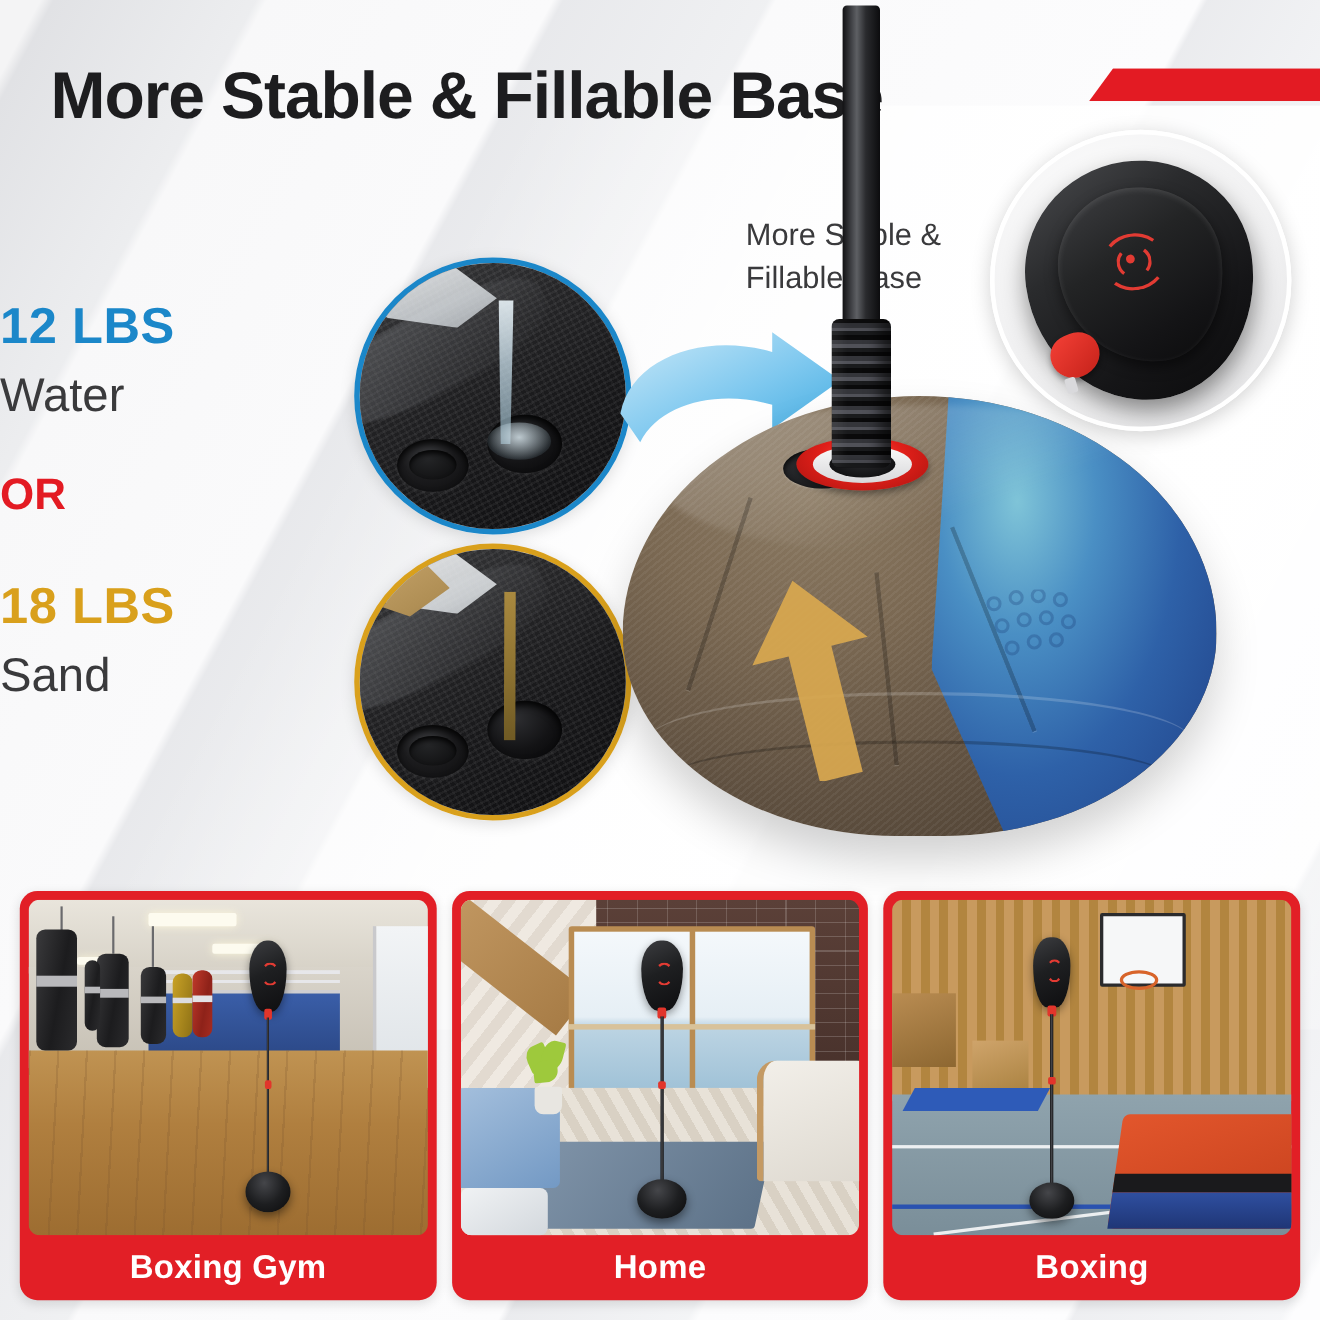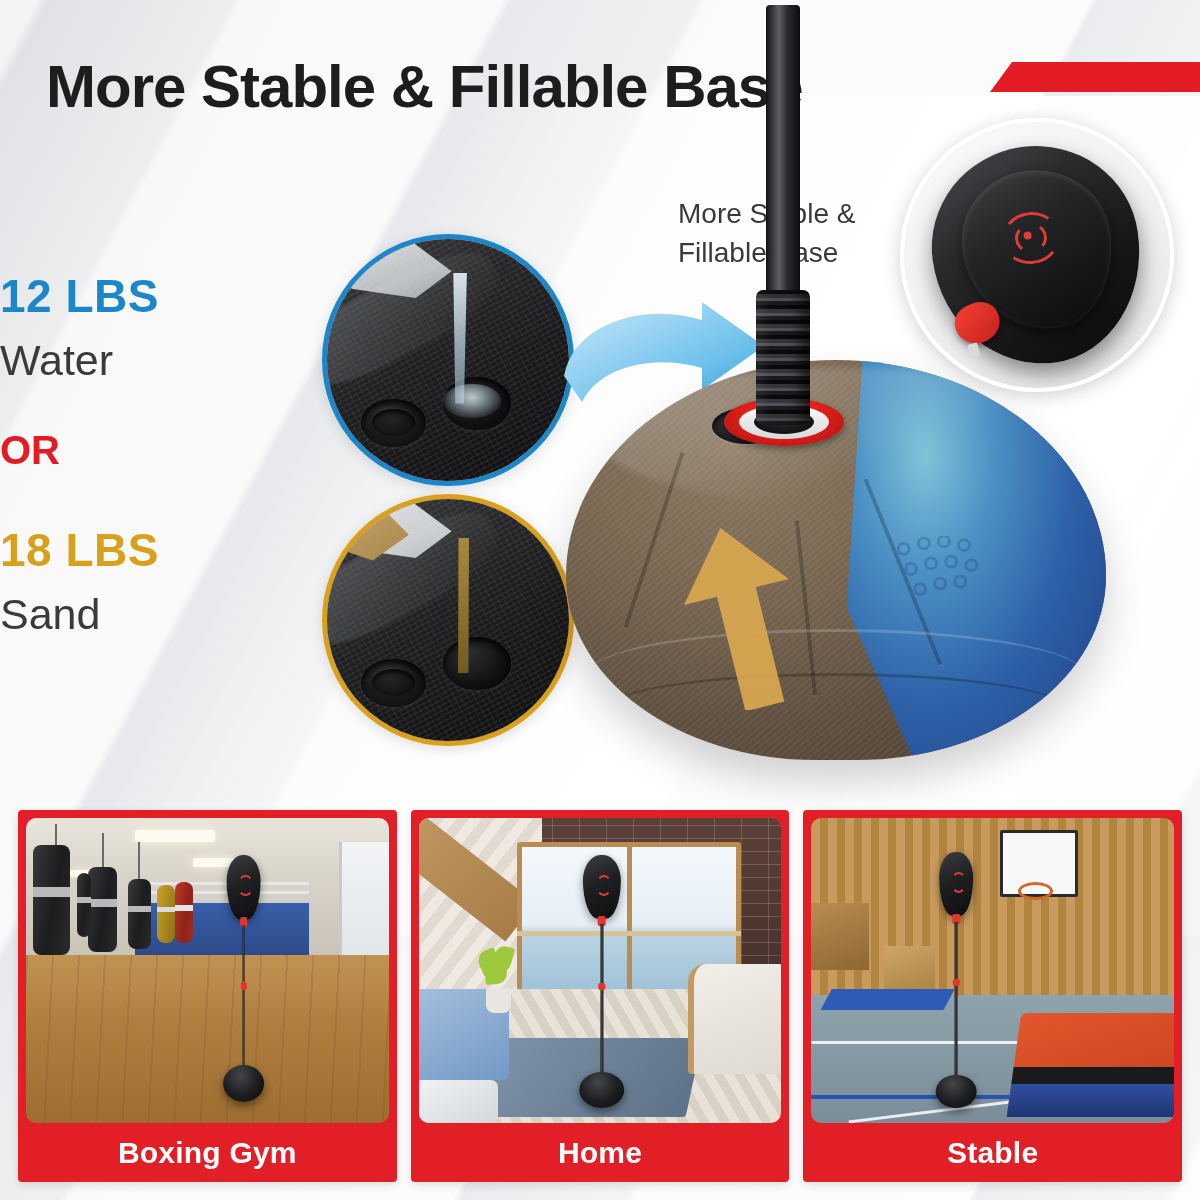--- a/index.html
+++ b/index.html
@@ -249,21 +249,21 @@
     position:absolute;left:27%;top:12%;width:13%;height:9%;border-radius:50%;
     background:radial-gradient(ellipse at 42% 30%,#3a3c40,#101012);
     box-shadow:inset 0 3px 6px rgba(0,0,0,.8),0 1px 2px rgba(255,255,255,.2);
   }
   .gold-arrow{position:absolute;left:98px;top:160px;width:150px;height:190px;}
   .dot-grid{position:absolute;left:58%;top:44%;width:22%;height:16%;opacity:.45;}
 
   
   .scenes{position:absolute;left:0;bottom:18px;width:1200px;height:372px;display:flex;gap:14px;padding:0 18px;box-sizing:border-box;}
   .scene{
-    flex:1;position:relative;border-radius:4px;background:#e21f26;
+    flex:1;position:relative;border-radius:16px;background:#e21f26;
     padding:8px 8px 0;box-sizing:border-box;overflow:hidden;
     box-shadow:0 3px 10px rgba(0,0,0,.12);
   }
   .scene-photo{
     position:relative;width:100%;height:305px;border-radius:10px;overflow:hidden;
   }
   .scene-label{
     height:59px;line-height:59px;text-align:center;color:#fff;
     font-size:30px;font-weight:bold;letter-spacing:.2px;
   }
@@ -563,17 +563,17 @@
           <div class="mat-side"></div>
         </div>
         <div class="prod" style="left:32%;top:11%;width:16%;height:85%">
           <div class="prod-pad" style="top:0;width:58%;height:25%"></div>
           <div class="prod-clip" style="top:24%;width:13%;height:4%"></div>
           <div class="prod-pole" style="top:27%;width:5%;height:61%"></div>
           <div class="prod-knob" style="top:49%;width:11%;height:3%"></div>
           <div class="prod-base" style="top:86%;width:70%;height:13%"></div>
         </div>
       </div>
-      <div class="scene-label">Stable</div>
+      <div class="scene-label">Boxing</div>
     </div>
 
   </div>
 </div>
 
 </body></html>

